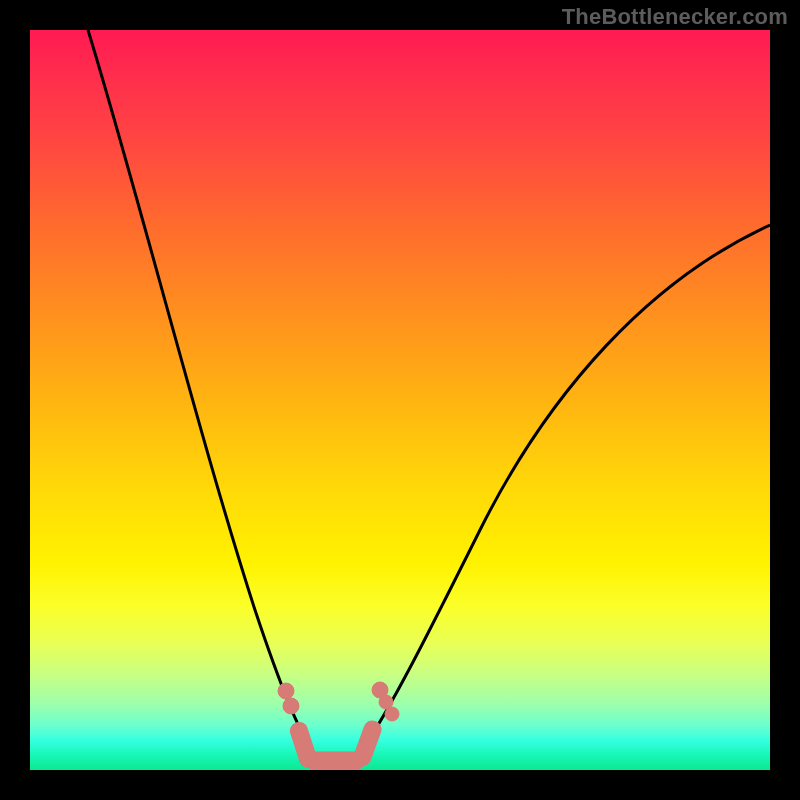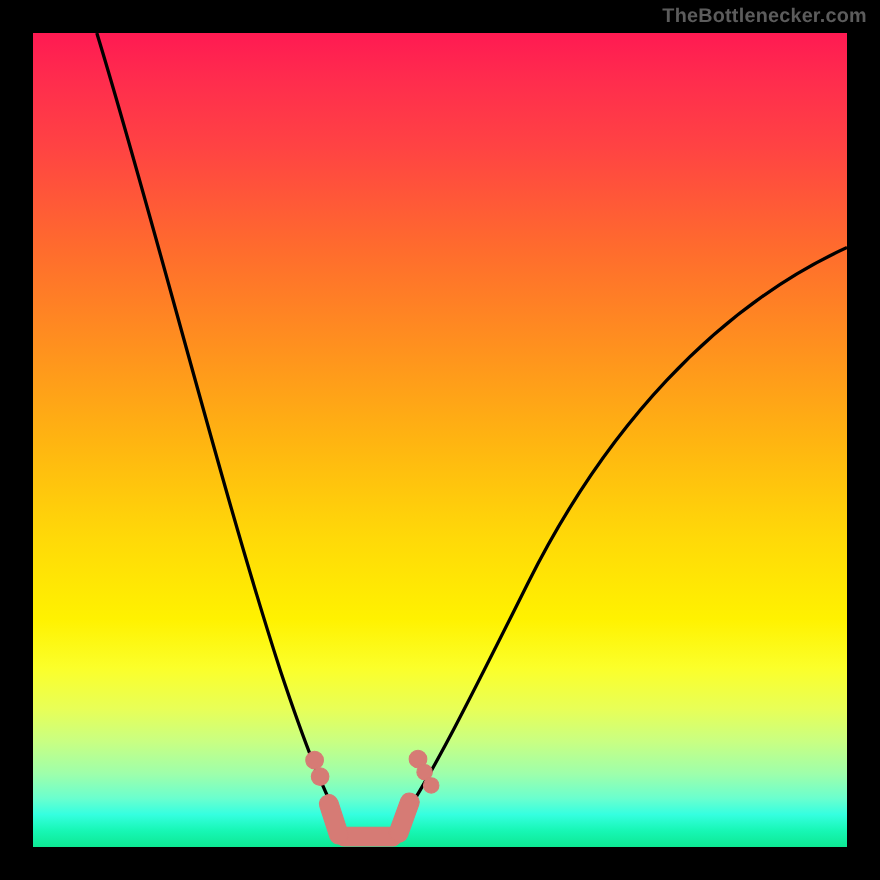--- a/index.html
+++ b/index.html
@@ -8,21 +8,21 @@
     position: relative;
     width: 800px;
     height: 800px;
     background: #000;
   }
   .watermark {
     position: absolute;
     top: 4px;
     right: 12px;
     font-family: Arial, Helvetica, sans-serif;
-    font-size: 18px;
+    font-size: 22px;
     font-weight: 600;
     color: #5c5c5c;
     letter-spacing: 0.2px;
     z-index: 5;
   }
   .plot {
     position: absolute;
     left: 30px;
     top: 30px;
     width: 740px;

